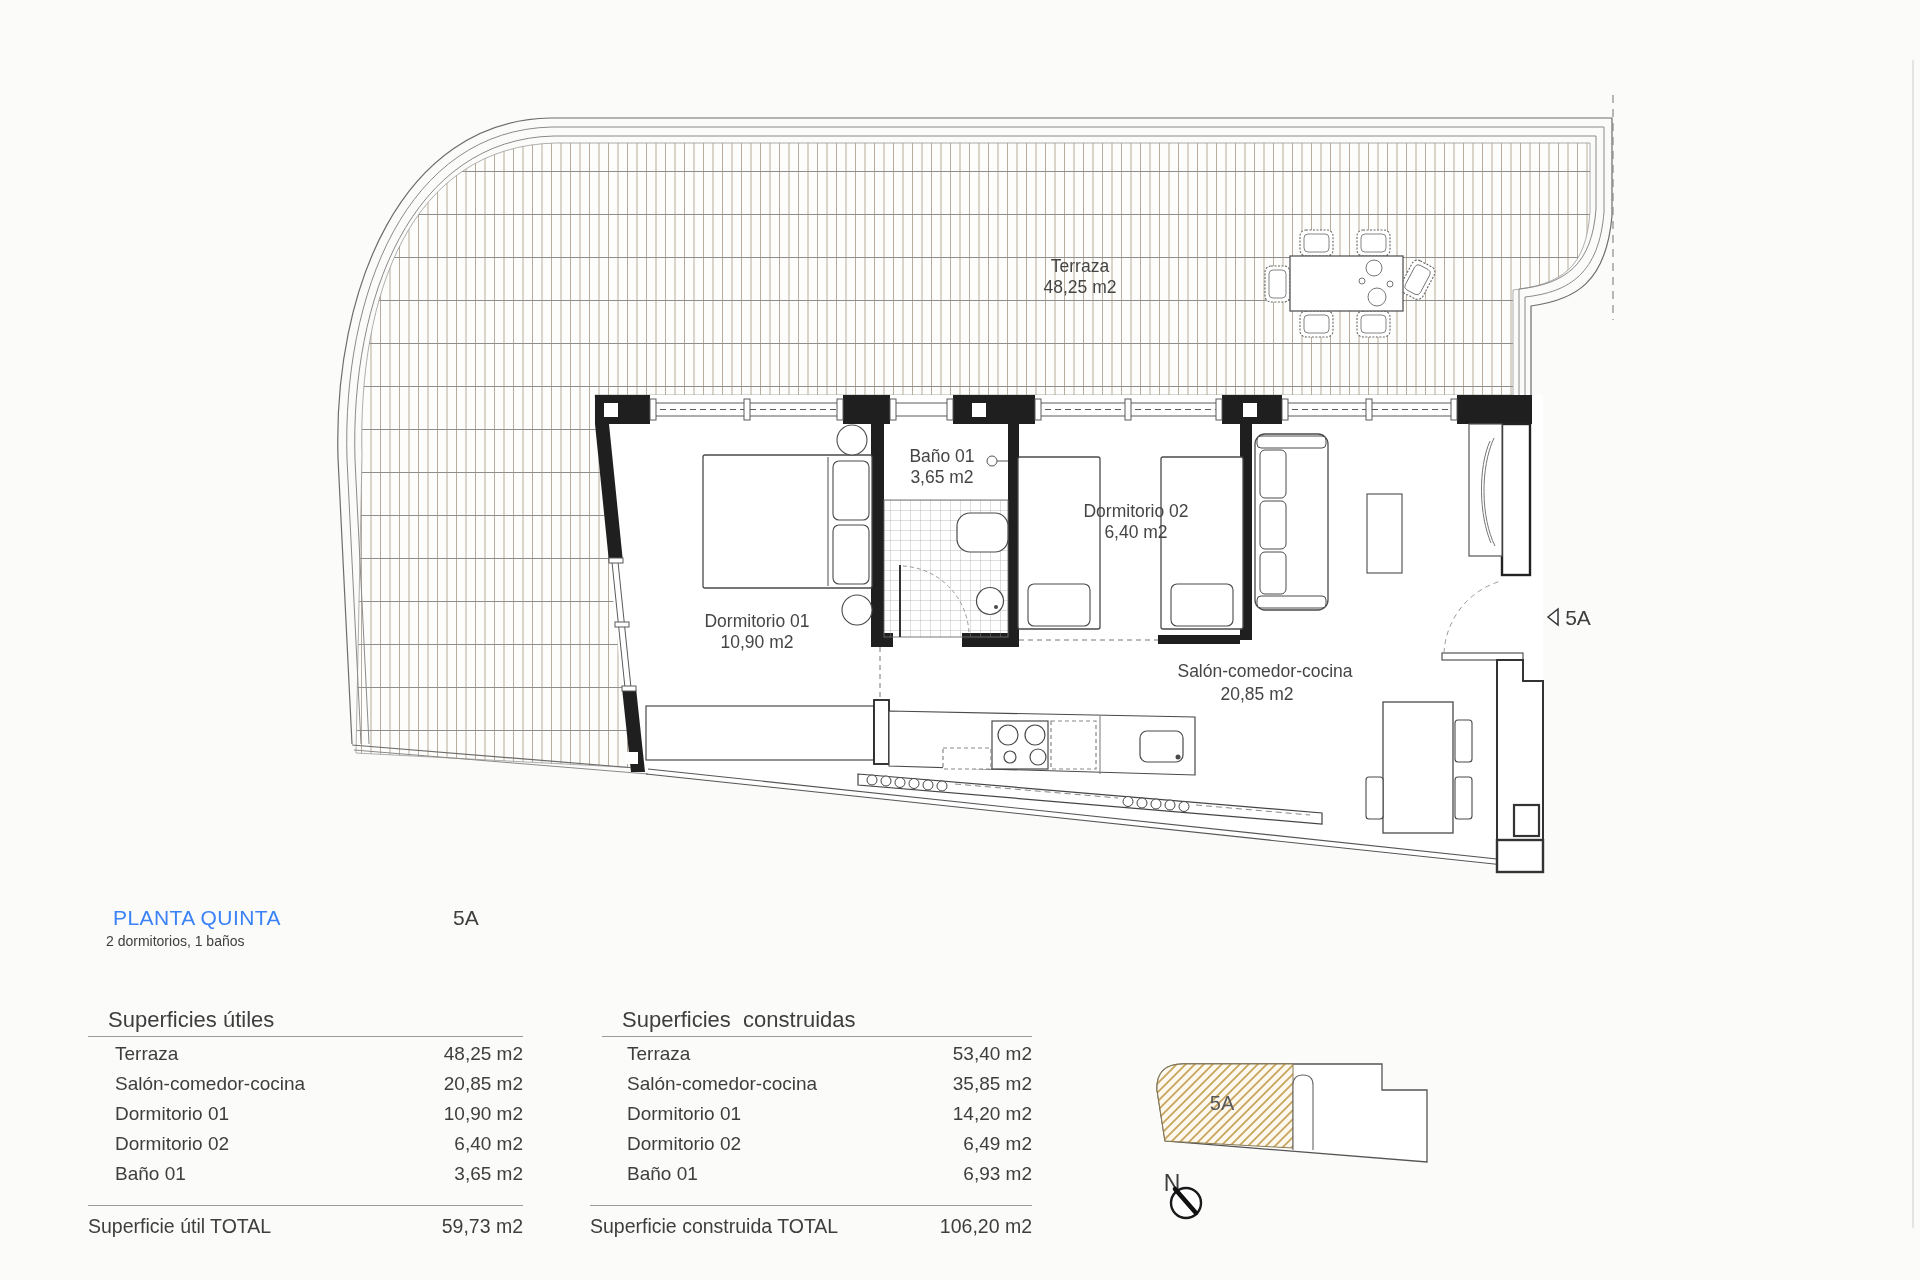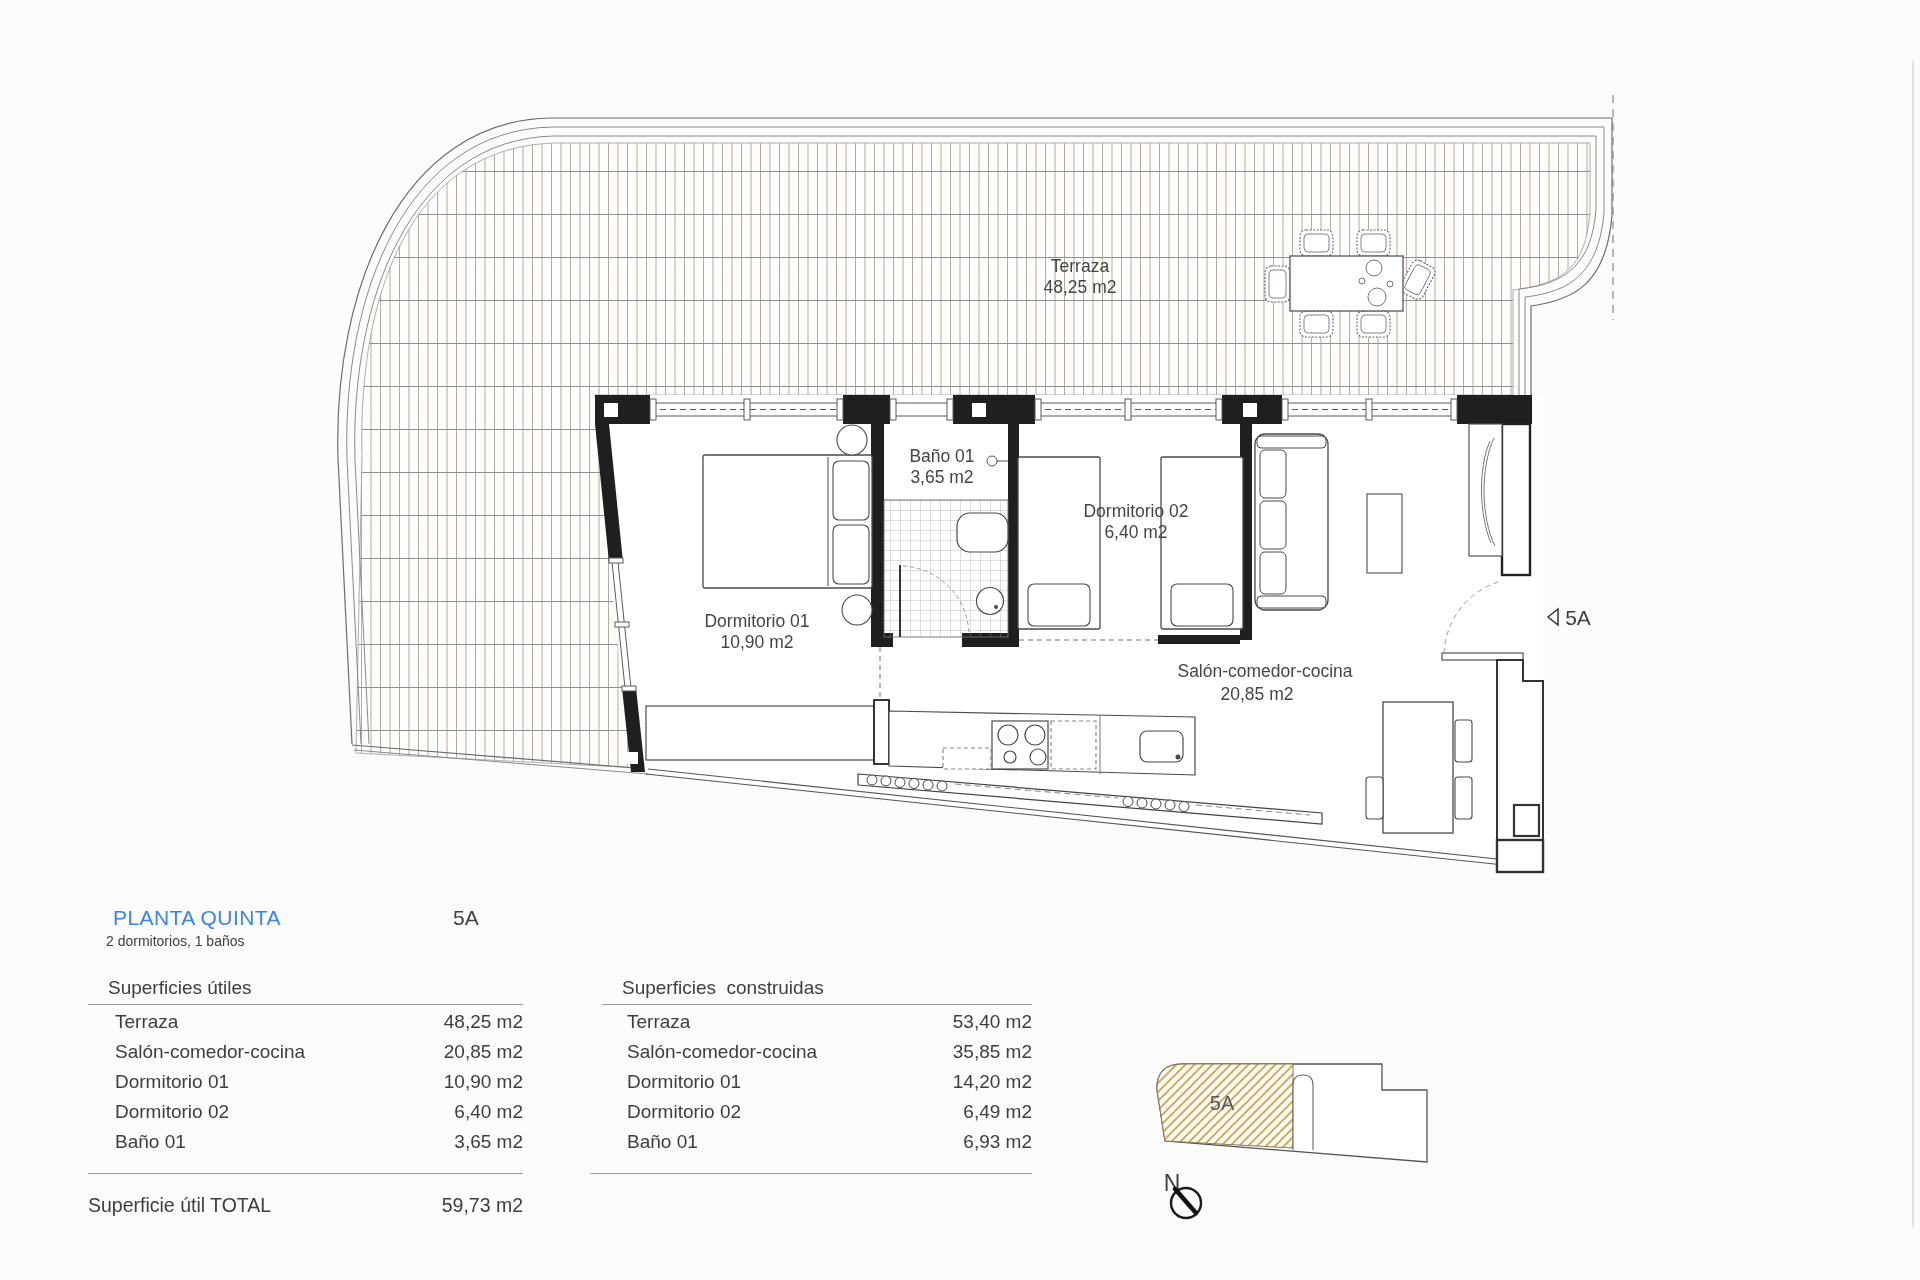--- a/index.html
+++ b/index.html
@@ -5,32 +5,32 @@
   html,body{margin:0;padding:0;width:1920px;height:1280px;overflow:hidden;
     background:#fbfbfa;font-family:"Liberation Sans",sans-serif;}
   .stage{position:absolute;left:0;top:0;width:1920px;height:1280px;background:#fbfbfa;}
   .plan-svg{position:absolute;left:0;top:0;}
   .title{position:absolute;left:113px;top:906px;font-size:21px;letter-spacing:.4px;color:#3b82f6;}
   .title-unit{position:absolute;left:453px;top:906px;font-size:21px;color:#3e3e3e;}
   .subtitle{position:absolute;left:106px;top:933px;font-size:14px;color:#3e3e3e;}
   .areatable{position:absolute;top:975px;color:#3e3e3e;}
   .areatable.left{left:88px;width:435px;}
   .areatable.right{left:590px;width:442px;}
-  .areatable .thead{font-size:19px;height:26px;line-height:26px;white-space:pre-wrap;}
+  .areatable .thead{font-size:22px;height:26px;line-height:26px;white-space:pre-wrap;margin-top:32px;}
   .areatable.left .thead{padding-left:20px;}
   .areatable.right .thead{padding-left:32px;}
   .rule{border-top:1.5px solid #9b9b9b;height:0;margin-top:3px;}
   .areatable.right .rule{margin-left:12px;}
   .trows{margin-top:2px;}
   .trow{display:flex;justify-content:space-between;height:30px;line-height:30px;font-size:19px;}
   .areatable.left .trow{padding-left:27px;}
   .areatable.right .trow{padding-left:37px;}
   .rule2{border-top:1.5px solid #9b9b9b;height:0;margin-top:16px;}
   .totalrow{display:flex;justify-content:space-between;height:30px;line-height:30px;
-    font-size:19.5px;margin-top:16px;}
+    font-size:19.5px;margin-top:5px;}
 </style>
 </head>
 <body>
 
 <div class="stage">
 
 <svg class="plan-svg" width="1920" height="1280" viewBox="0 0 1920 1280">
   <defs>
     <pattern id="deck" width="38" height="43" patternUnits="userSpaceOnUse">
       <rect width="38" height="43" fill="#fdfdfb"></rect>
@@ -340,15 +340,19 @@
     <div class="trow">
       <span>Dormitorio 02</span>
       <span>6,49 m2</span>
     </div>
     <div class="trow">
       <span>Baño 01</span>
       <span>6,93 m2</span>
     </div>
   </div>
   <div class="rule2"></div>
+  <div class="totalrow">
+    <span>Superficie construida TOTAL</span>
+    <span>106,20 m2</span>
+  </div>
 </div>
 
 </div>
 
 </body></html>

